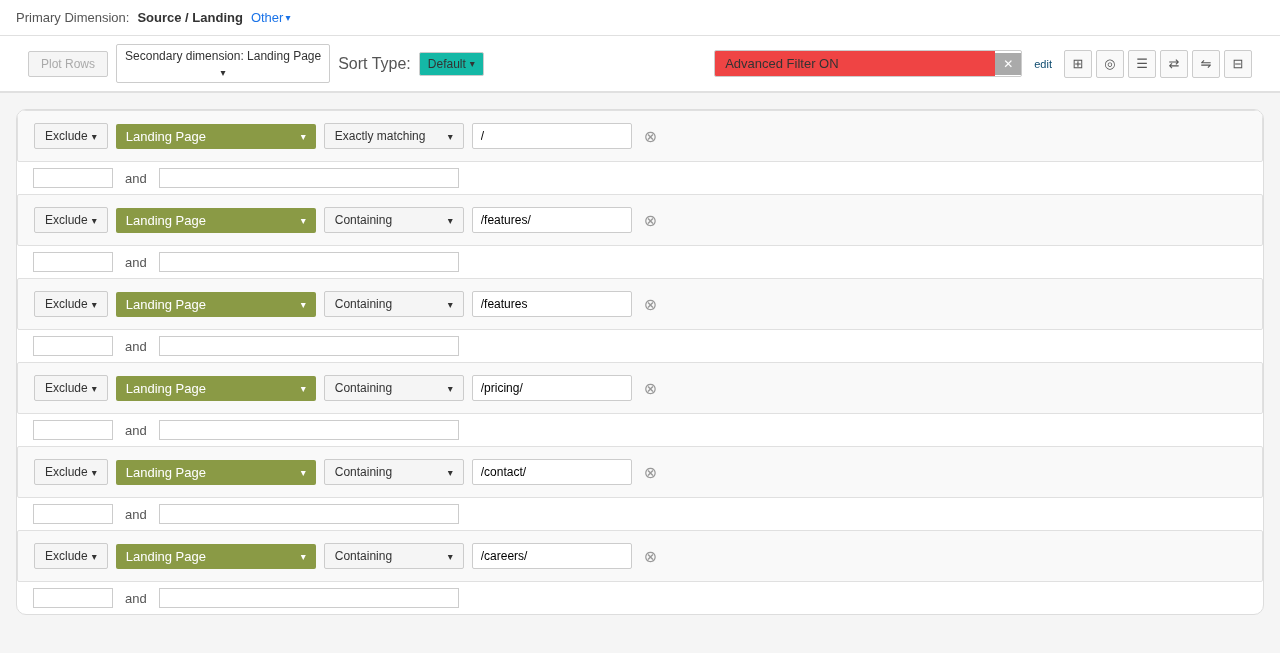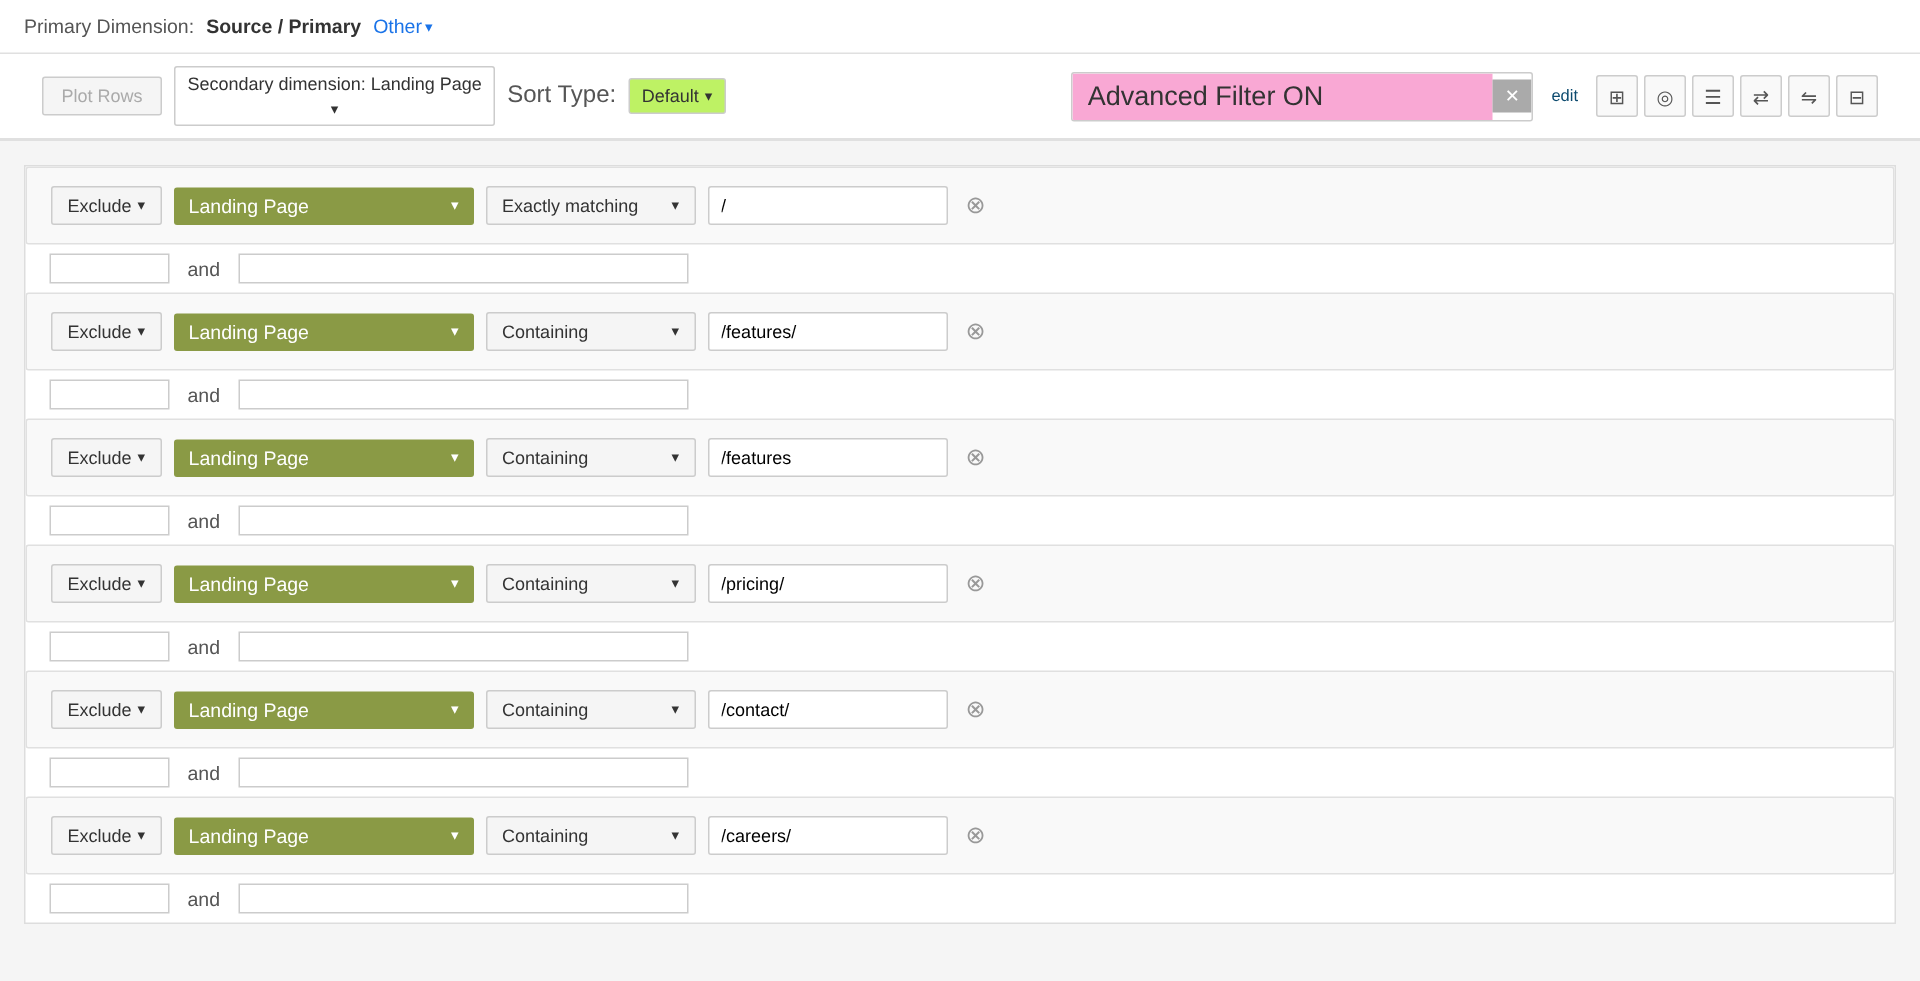--- a/index.html
+++ b/index.html
@@ -75,44 +75,44 @@
 
     .sort-type-label {
       color: #555;
       font-size: 16px;
     }
 
     .sort-select {
       display: flex;
       align-items: center;
       border: 1px solid #ccc;
-      background: #bef264;
+      background: #14b8a6;
       padding: 4px 8px;
       font-size: 12px;
       cursor: pointer;
       border-radius: 2px;
       gap: 4px;
     }
 
     .filter-box {
       display: flex;
       align-items: center;
       margin-left: auto;
       border: 1px solid #ccc;
       border-radius: 2px;
       overflow: hidden;
     }
 
     .filter-input {
       border: none;
       outline: none;
       padding: 5px 10px;
-      font-size: 18px;
+      font-size: 13px;
       width: 280px;
-      background: #f9a8d4;
+      background: #ef4444;
       color: #333;
     }
 
     .filter-clear-btn {
       background: #aaa;
       border: none;
       color: #fff;
       padding: 5px 8px;
       cursor: pointer;
       font-size: 12px;
@@ -250,30 +250,30 @@
       height: 20px;
     }
 
     .chevron-down {
       font-size: 10px;
     }
 
     .filter-section {
       background: #fff;
       border: 1px solid #ddd;
-      border-radius: 0;
+      border-radius: 10px;
       overflow: hidden;
     }
   </style>
 </head>
 <body>
 
 <div class="top-bar">
   <span class="primary-dimension-label">Primary Dimension:</span>
-  <span class="source-medium">Source / Primary</span>
+  <span class="source-medium">Source / Landing</span>
   <span class="other-link">
     <span>Other</span>
     <span class="chevron">▾</span>
   </span>
 </div>
 
 <div class="toolbar">
   <button class="plot-rows-btn">Plot Rows</button>
 
   <div class="secondary-dim-select">

